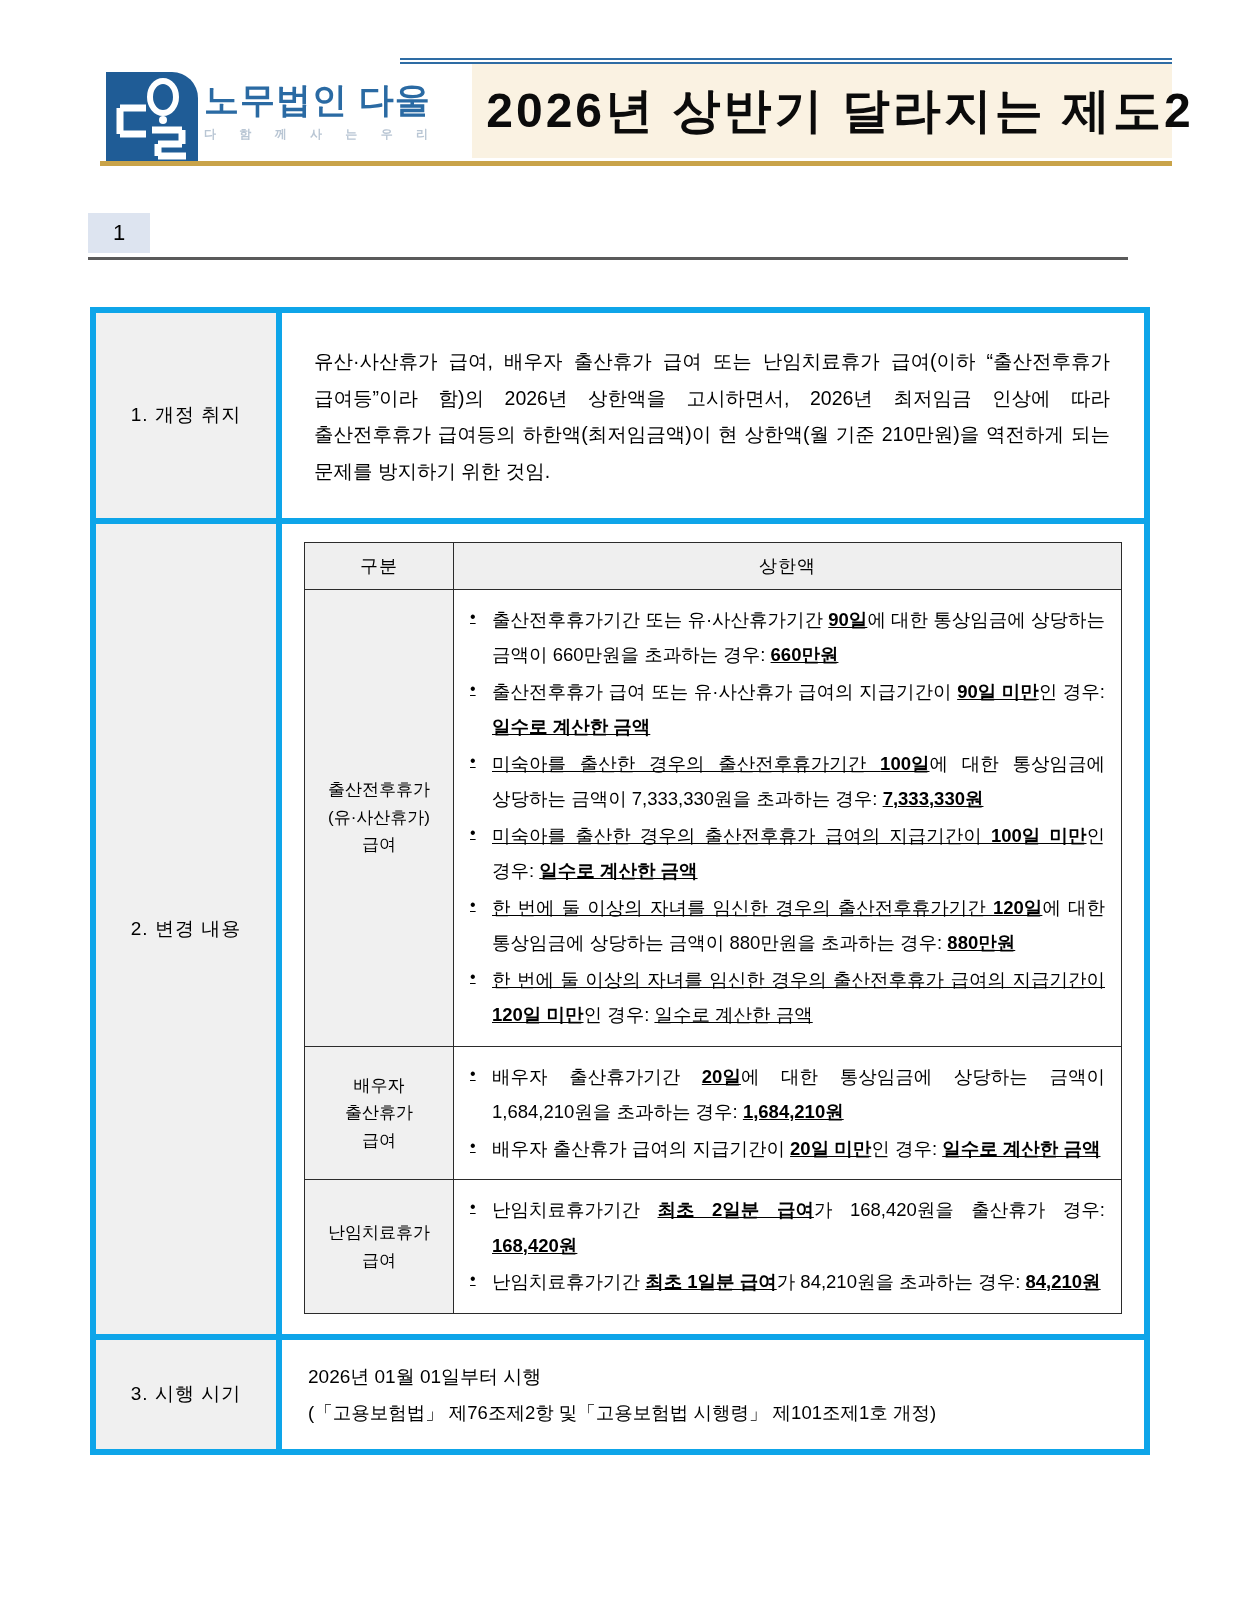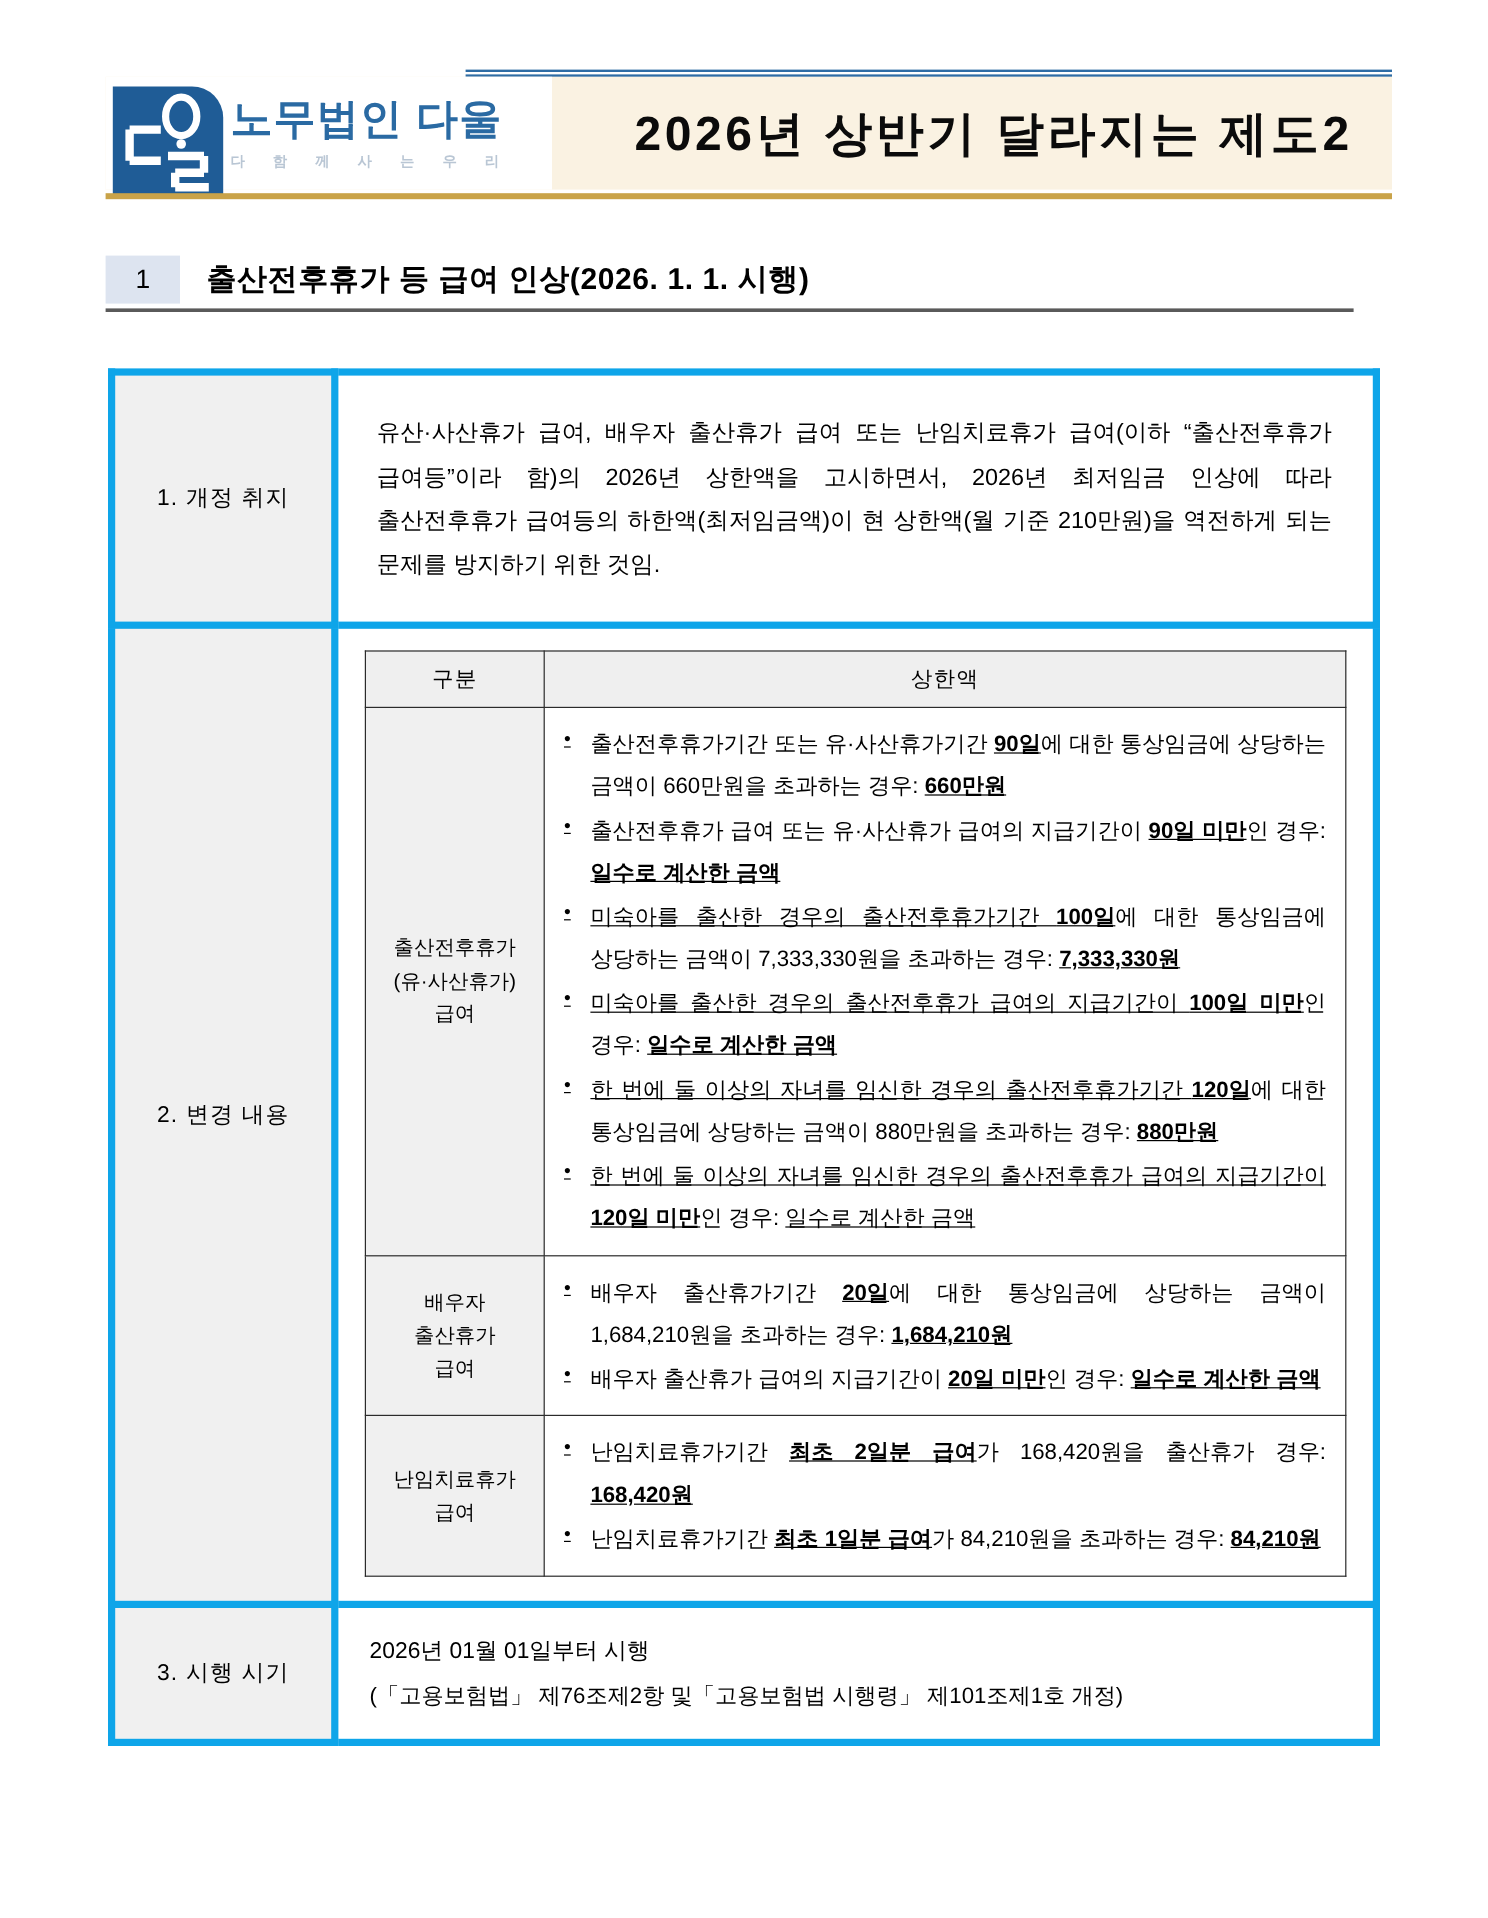--- a/index.html
+++ b/index.html
@@ -12,21 +12,21 @@
     height: 1598px;
     font-family: "Liberation Sans", "DejaVu Sans", sans-serif;
     color: #000000;
     position: relative;
     overflow: hidden;
   }
 
   
   .header {
     position: absolute;
-    left: 88px;
+    left: 100px;
     top: 58px;
     width: 1072px;
     height: 108px;
   }
   .header-rule-top {
     position: absolute;
     left: 300px; right: 0; top: 0;
     height: 6px;
     border-top: 2px solid #2e6ca4;
     border-bottom: 2px solid #2e6ca4;
@@ -77,21 +77,21 @@
     letter-spacing: 10px;
     white-space: nowrap;
     font-weight: bold;
   }
   .header-title {
     position: absolute;
     left: 372px; right: 0; top: 6px; bottom: 8px;
     display: flex;
     align-items: center;
     justify-content: center;
-    font-size: 40px;
+    font-size: 48px;
     font-weight: bold;
     letter-spacing: 3px;
     color: #0b0b0b;
     white-space: nowrap;
     padding-left: 36px;
   }
 
   
   .section-head {
     position: absolute;
@@ -248,21 +248,20 @@
       <div class="logo-tagline">다 함 께  사 는  우 리</div>
     </div>
   </div>
 
   <div class="header-title">2026년 상반기 달라지는 제도2</div>
   <div class="header-rule-bottom"></div>
 </div>
 
 <div class="section-head">
   <div class="section-num">1</div>
-  <div class="section-title">출산전후휴가 등 급여 인상(2026. 1. 1. 시행)</div>
 </div>
 
 <table class="doc-table">
   <tbody>
     <tr>
       <td class="row-label">1. 개정 취지</td>
       <td class="row-body">
         <div class="purpose-text">유산·사산휴가 급여, 배우자 출산휴가 급여 또는 난임치료휴가 급여(이하 “출산전후휴가 급여등”이라 함)의 2026년 상한액을 고시하면서, 2026년 최저임금 인상에 따라 출산전후휴가 급여등의 하한액(최저임금액)이 현 상한액(월 기준 210만원)을 역전하게 되는 문제를 방지하기 위한 것임.</div>
       </td>
     </tr>

